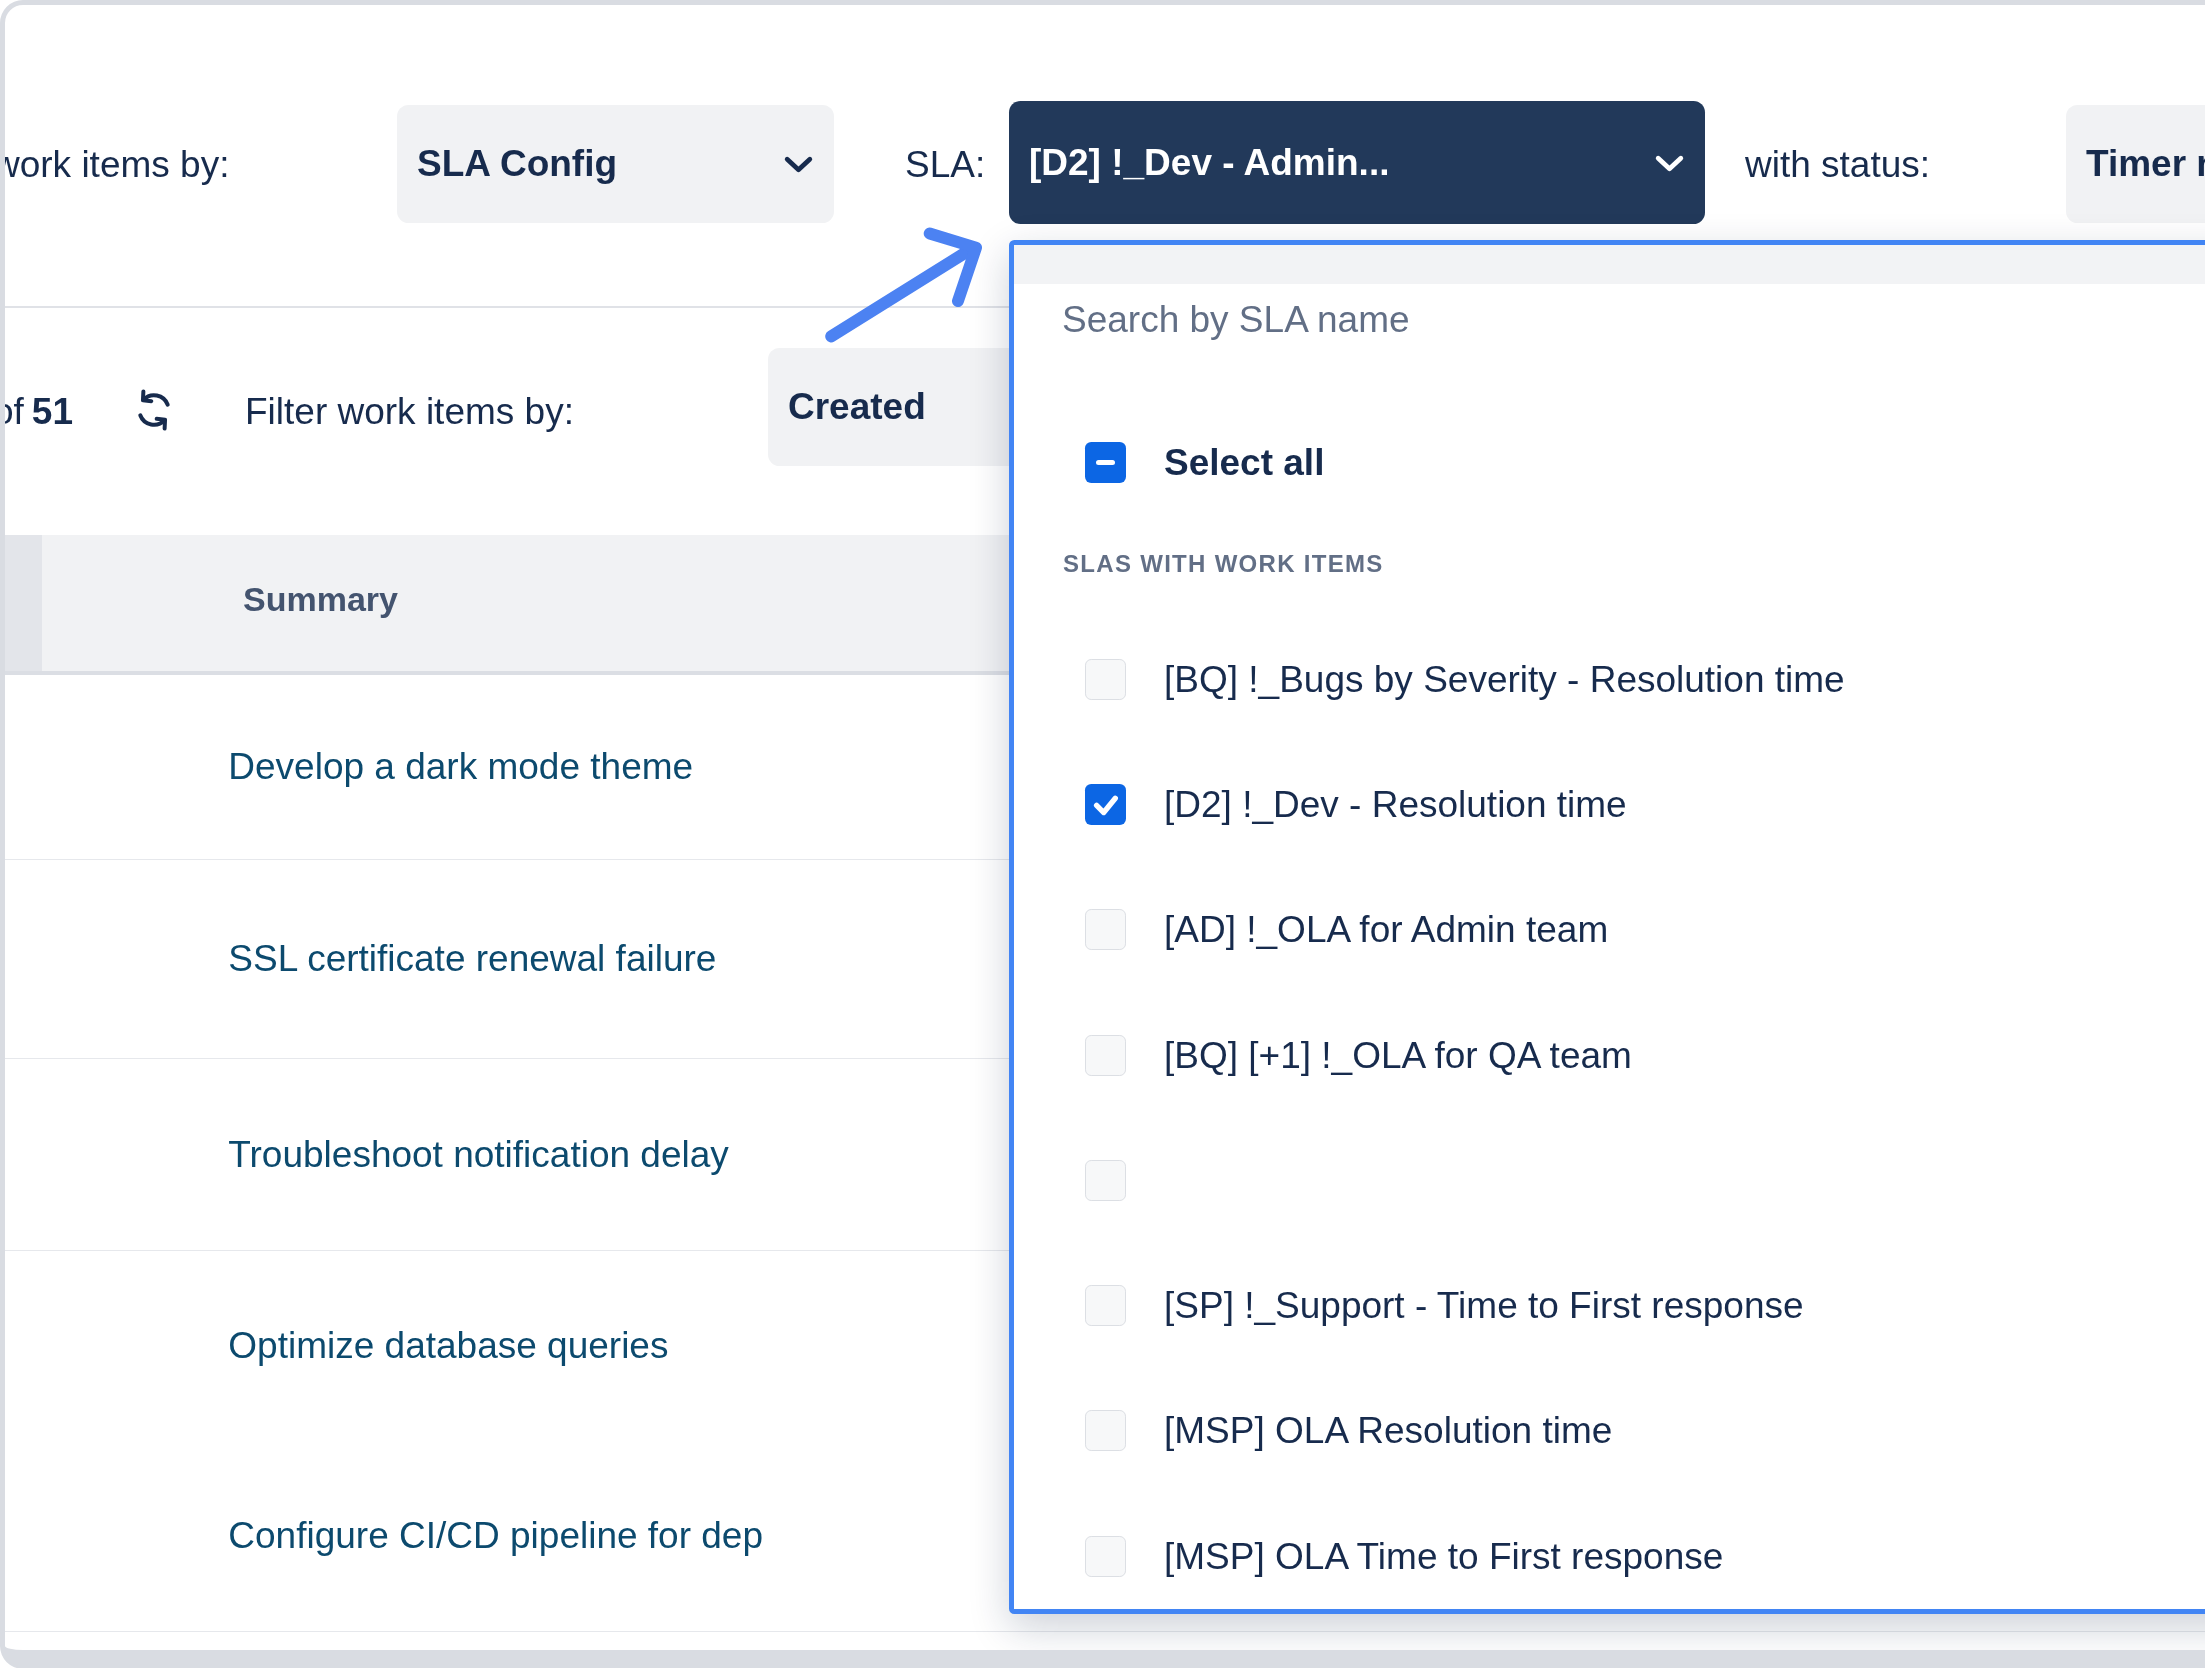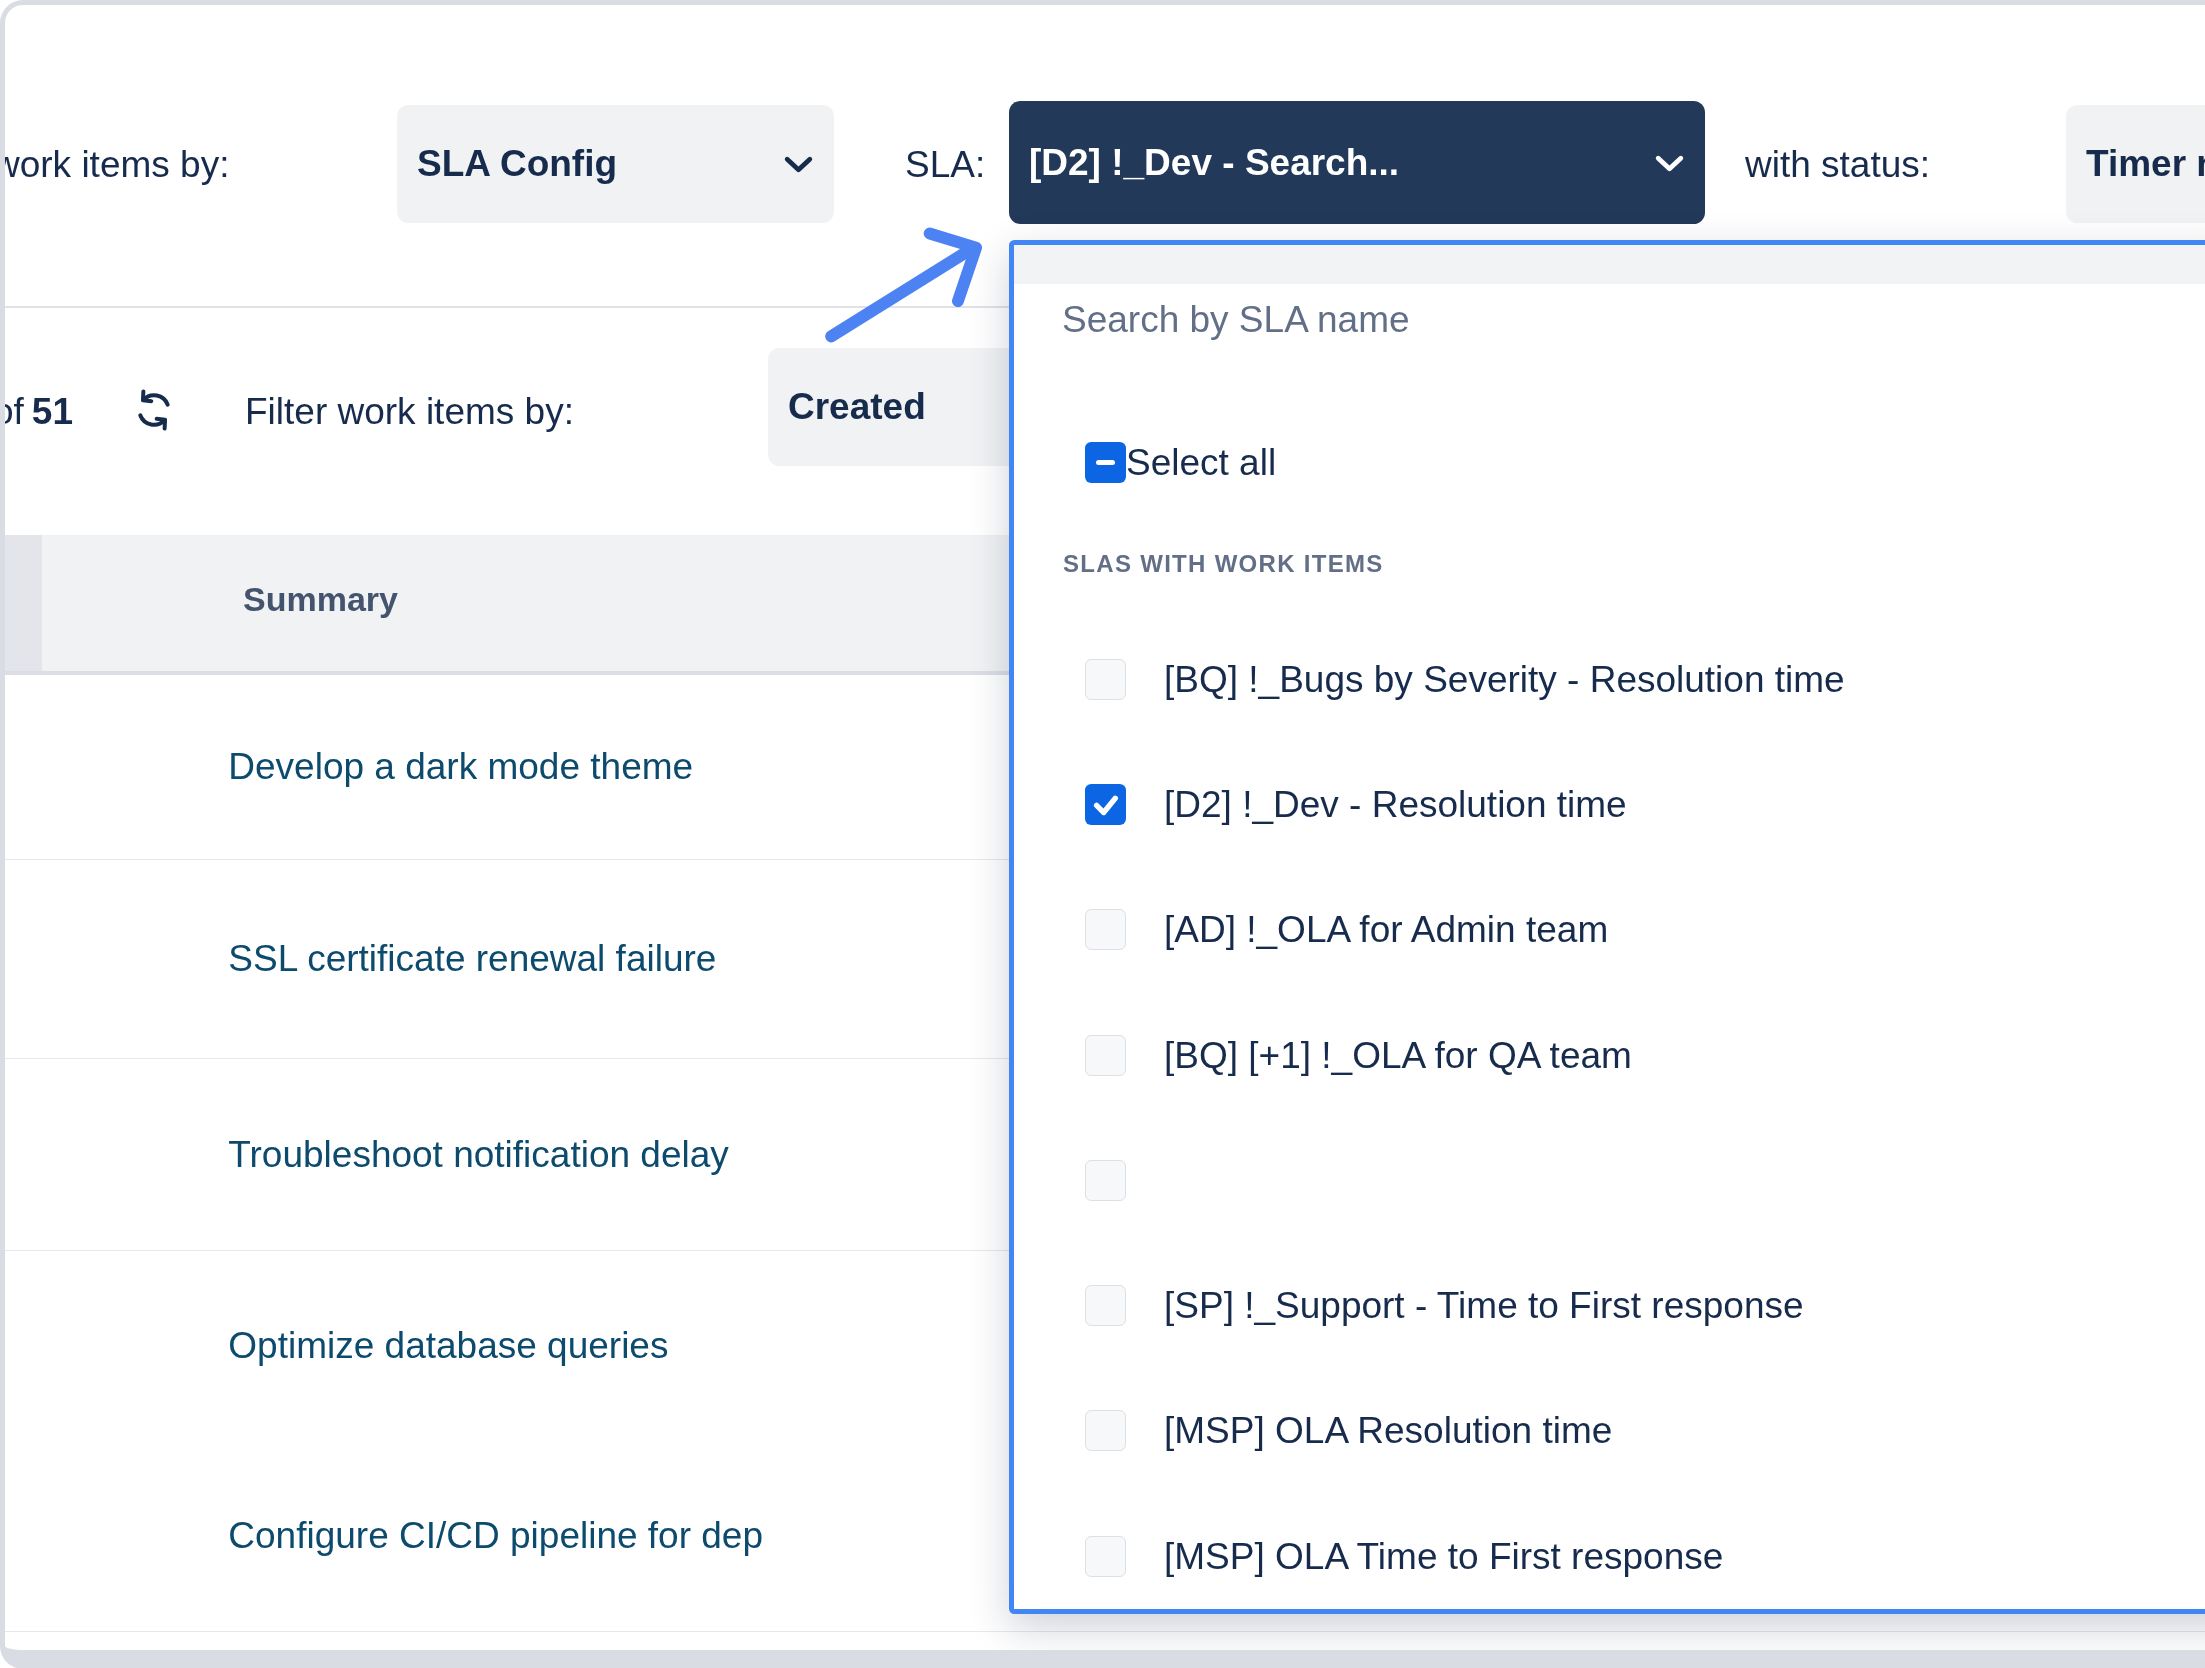--- a/index.html
+++ b/index.html
@@ -44,21 +44,21 @@
     background:#FFFFFF;border:5.3px solid #4285F4;border-radius:5.3px;z-index:10;
     box-shadow:0 13.2px 40px rgba(9,30,66,0.20);
   }
   .panel-topstrip{position:absolute;left:0;right:0;top:0;height:39px;background:#F2F3F5;}
   .search-input{
     position:absolute;left:46px;top:49px;width:1147px;height:49px;border:none;outline:none;
     font-family:"Liberation Sans", sans-serif;font-size:37px;color:#172B4D;background:transparent;
   }
   .search-input::placeholder{color:#626F86;opacity:1;}
   .row-selectall{position:absolute;left:71px;top:180px;height:75px;display:flex;align-items:center;cursor:pointer;}
-  .row-selectall .lbl{font-size:37px;font-weight:400;color:#172B4D;white-space:nowrap;}
+  .row-selectall .lbl{margin-left:38px;font-size:37px;font-weight:700;color:#172B4D;white-space:nowrap;}
   .section-h{position:absolute;left:49px;top:305px;font-size:24px;font-weight:700;letter-spacing:1.3px;color:#626F86;white-space:nowrap;}
   .opt{position:absolute;left:0;right:0;height:125px;display:flex;align-items:center;cursor:pointer;}
   .opt .lbl{margin-left:38px;font-size:37px;font-weight:500;color:#172B4D;white-space:nowrap;}
 
   
   .cb{width:41px;height:41px;border-radius:6.2px;box-sizing:border-box;flex:none;position:relative;margin-left:71px;cursor:pointer;}
   .row-selectall .cb{margin-left:0;}
   .cb.unchecked{background:#F7F8F9;border:1.8px solid #DCDFE4;}
   .cb.checked,.cb.indeterminate{background:#0C66E4;}
   .cb .check,.cb .dash{display:none;}
@@ -77,21 +77,21 @@
   <div class="chip" style="left:397px;top:105px;width:437px;height:118px">
     <span>SLA Config</span>
     <svg class="chev" width="31" height="20" viewBox="0 0 70 46" fill="none">
         <polyline points="9,12 35,36 61,12" stroke="currentColor" stroke-width="11" stroke-linecap="round" stroke-linejoin="round"></polyline>
       </svg>
   </div>
 
   <div class="toolbar-label" style="left:905px;top:144px">SLA:</div>
 
   <div class="chip dark" style="left:1009px;top:101px;width:696px;height:123px">
-    <span>[D2] !_Dev - Search...</span>
+    <span>[D2] !_Dev - Admin...</span>
     <svg class="chev" width="31" height="20" viewBox="0 0 70 46" fill="none">
         <polyline points="9,12 35,36 61,12" stroke="currentColor" stroke-width="11" stroke-linecap="round" stroke-linejoin="round"></polyline>
       </svg>
   </div>
 
   <div class="toolbar-label" style="left:1745px;top:144px">with status:</div>
 
   <div class="chip" style="left:2066px;top:105px;width:617px;height:118px">
     <span>Timer not started</span>
 

